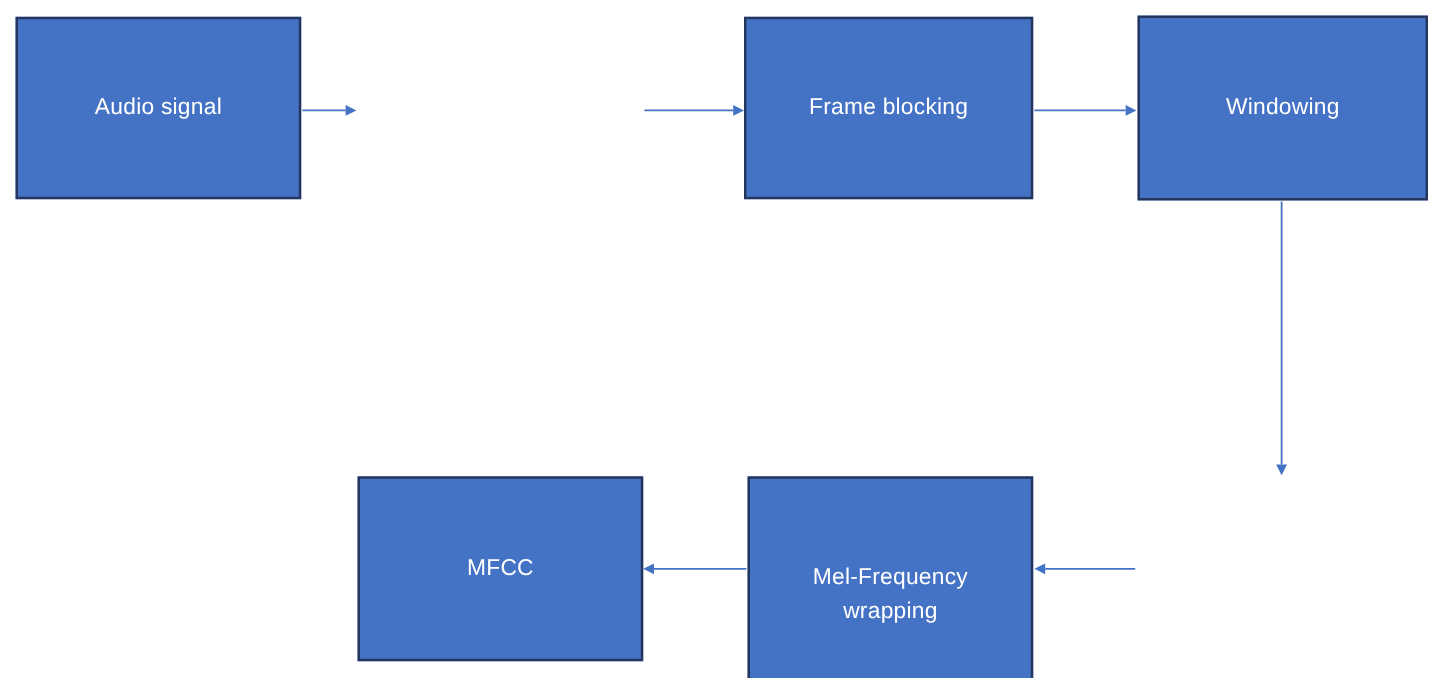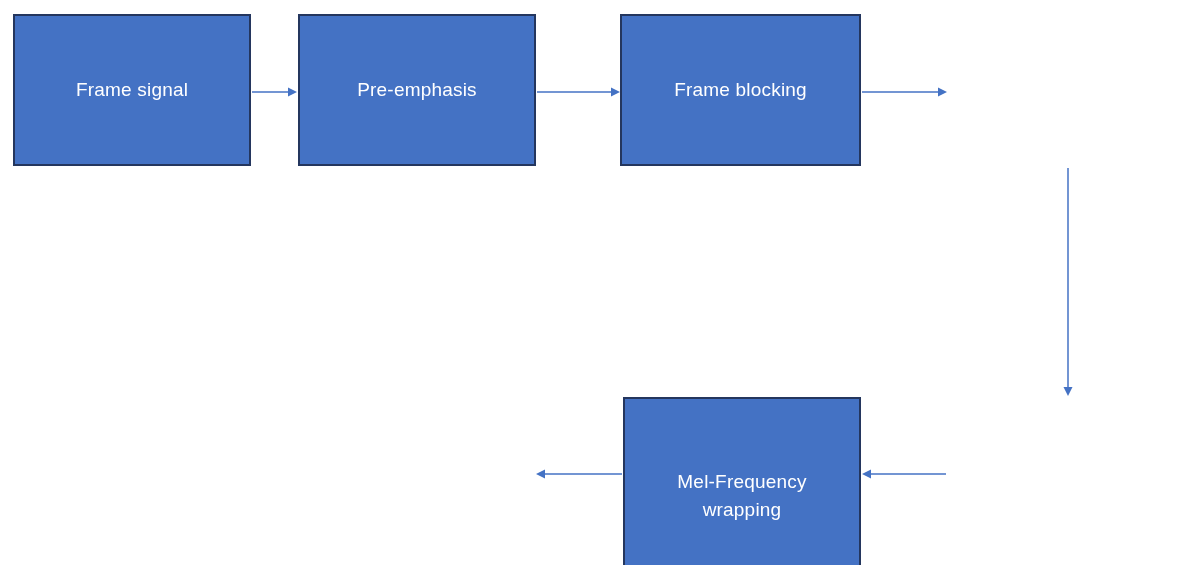--- a/index.html
+++ b/index.html
@@ -75,25 +75,26 @@
     <g>
       <line x1="946" y1="474" x2="871" y2="474"></line>
       <polygon points="871,469.5 862,474 871,478.5"></polygon>
     </g>
     <g>
       <line x1="622" y1="474" x2="545" y2="474"></line>
       <polygon points="545,469.5 536,474 545,478.5"></polygon>
     </g>
   </svg>
 
-  <div class="flow-node n-audio">Frame signal</div>
+  <div class="flow-node n-audio">Audio signal</div>
 
-  <div class="flow-node n-preemph">Pre-emphasis</div>
 
   <div class="flow-node n-frame">Frame blocking</div>
 
+  <div class="flow-node n-window">Windowing</div>
 
 
   <div class="flow-node n-mel">Mel-Frequency
 wrapping</div>
 
+  <div class="flow-node n-mfcc">MFCC</div>
 
 </div>
 
 </body></html>

